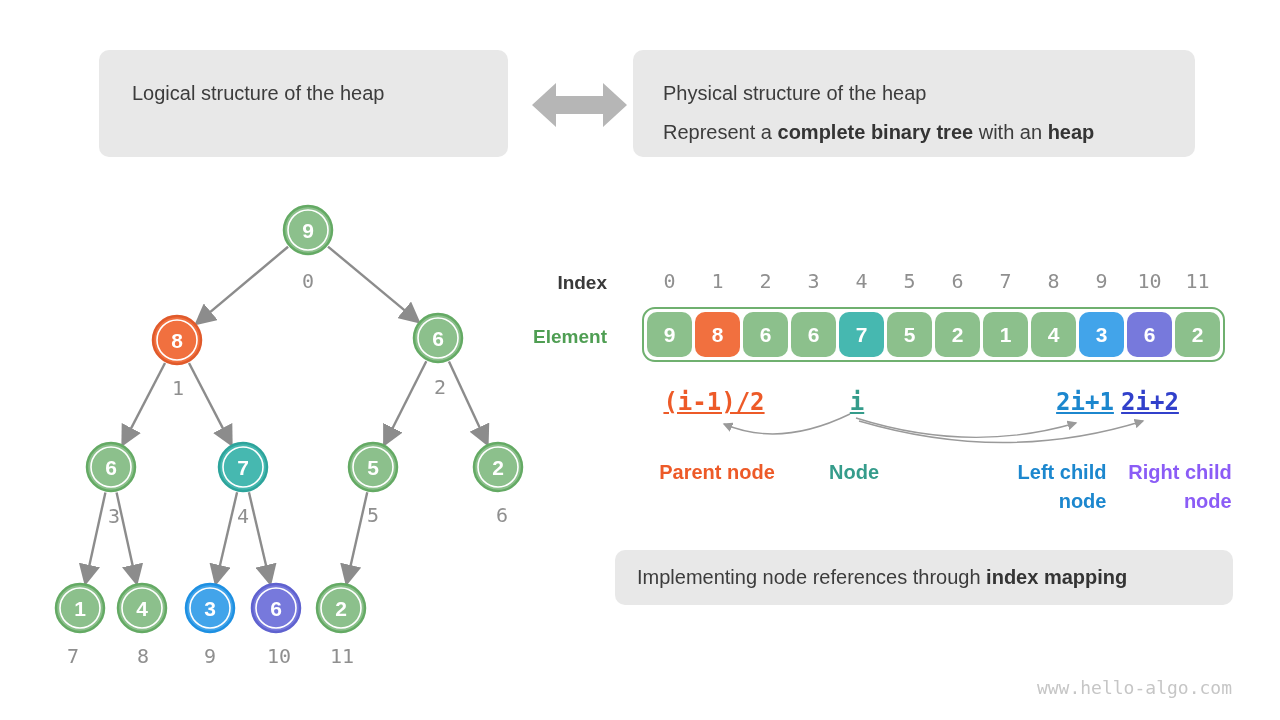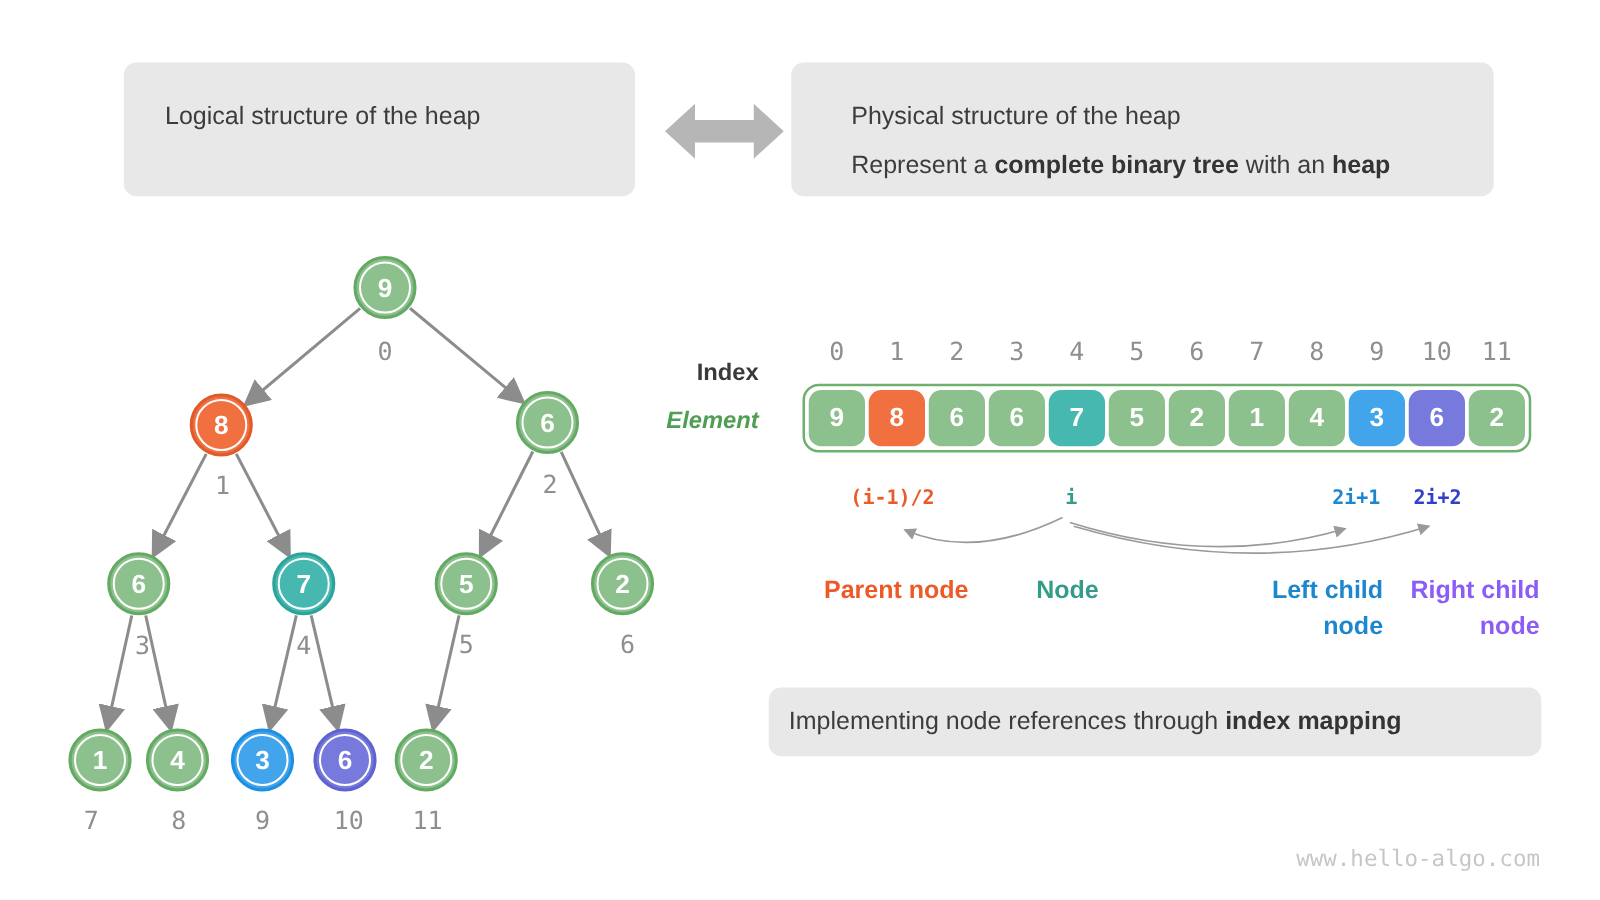--- a/index.html
+++ b/index.html
@@ -6,43 +6,43 @@
   body{
     width:1280px;height:720px;position:relative;overflow:hidden;
     background:#ffffff;font-family:"Liberation Sans",sans-serif;
   }
   .gray-box{
     position:absolute;background:#E8E8E8;border-radius:10px;
     color:#3C3C3C;font-size:20px;line-height:39px;
   }
   .gray-box b{font-weight:bold;color:#343434;}
   .box-lines{padding:24px 0 0 33px;}
-  #physical-box .box-lines{padding-left:48px;}
+  #physical-box .box-lines{padding-left:30px;}
   .side-label{
     position:absolute;left:498px;width:109px;text-align:right;
     font-weight:bold;font-size:19px;height:26px;line-height:26px;
   }
-  #index-label{top:286px;color:#3A3A3A;}
-  #element-label{top:324px;color:#4F9E53;font-style:italic;}
+  #index-label{top:270px;color:#3A3A3A;}
+  #element-label{top:324px;color:#4F9E53;}
   #array-index-row{position:absolute;left:647px;top:268px;display:flex;gap:3px;}
   .idx-cell{
     width:45px;text-align:center;font-family:"DejaVu Sans Mono",monospace;
     font-size:20px;line-height:26px;color:#8F8F8F;
   }
   #array-wrap{
     position:absolute;left:642px;top:307px;border:2px solid #6FB06F;
     border-radius:13px;background:#fff;padding:3px;display:flex;gap:3px;
   }
   .cell{
     width:45px;height:45px;border-radius:10px;color:#fff;font-weight:bold;
     font-size:21px;display:flex;align-items:center;justify-content:center;
   }
   .formula{
     position:absolute;top:388px;transform:translateX(-50%);white-space:nowrap;
-    font-family:"DejaVu Sans Mono",monospace;font-weight:bold;font-size:16px;
+    font-family:"DejaVu Sans Mono",monospace;font-weight:bold;font-size:24px;text-decoration:underline;
   }
   .map-label{
     position:absolute;top:458px;transform:translateX(-50%);white-space:nowrap;
     font-weight:bold;font-size:20px;line-height:29px;text-align:right;
   }
   #watermark{
     position:absolute;right:48px;top:677px;
     font-family:"DejaVu Sans Mono",monospace;font-size:18px;color:#C6C6C6;
   }
   svg{position:absolute;overflow:visible;}
@@ -217,16 +217,16 @@
     <marker id="map-arrow" markerWidth="8" markerHeight="7" refX="6" refY="3.5" orient="auto">
       <path d="M0,0 L7,3.5 L0,7 z" fill="#9A9A9A"></path>
     </marker>
   </defs>
   <path d="M210,32 Q140,66 84,42" fill="none" stroke="#9A9A9A" stroke-width="1.4" marker-end="url(#map-arrow)"></path>
   <path d="M216,36 Q330,72 436,41" fill="none" stroke="#9A9A9A" stroke-width="1.4" marker-end="url(#map-arrow)"></path>
   <path d="M219,39 Q365,82 503,39" fill="none" stroke="#9A9A9A" stroke-width="1.4" marker-end="url(#map-arrow)"></path>
 </svg>
 
 <div id="bottom-box" class="gray-box" style="left:615px;top:550px;width:618px;height:55px;line-height:55px;">
-  <span style="margin-left:16px;"><span>Implementing node references through </span><b>index mapping</b></span>
+  <span style="padding-left:22px;"><span>Implementing node references through </span><b>index mapping</b></span>
 </div>
 
 <div id="watermark">www.hello-algo.com</div>
 
 </body></html>

